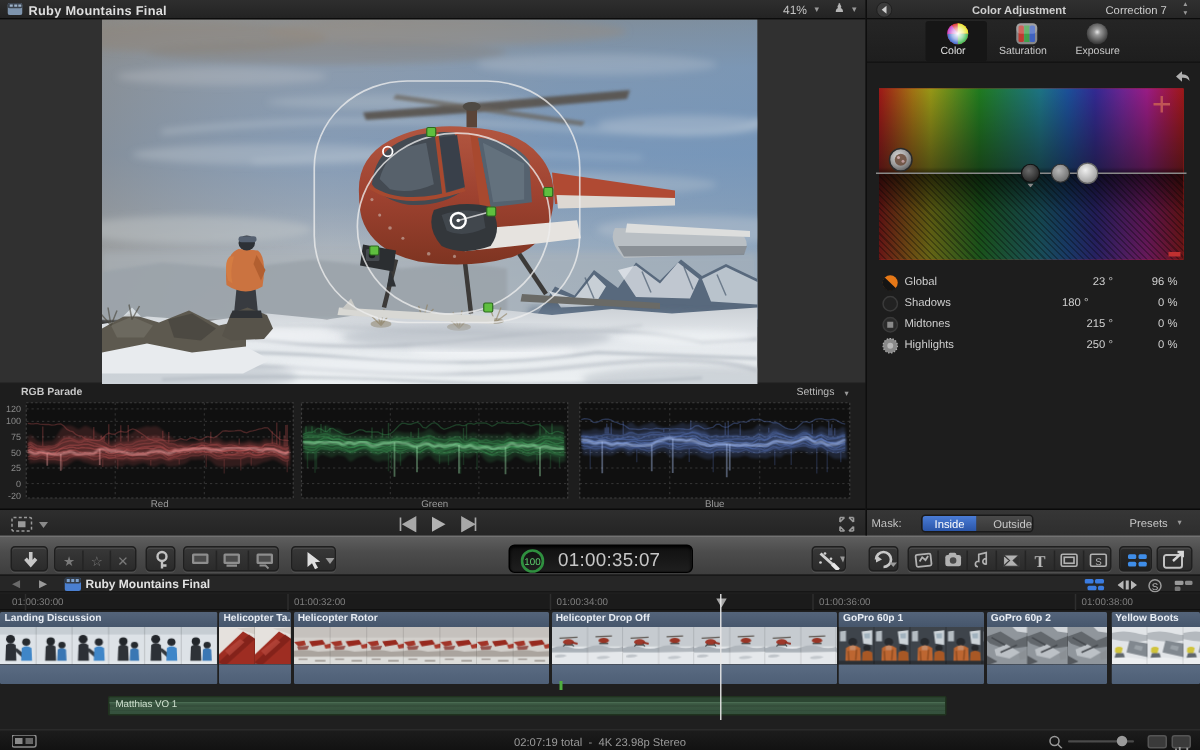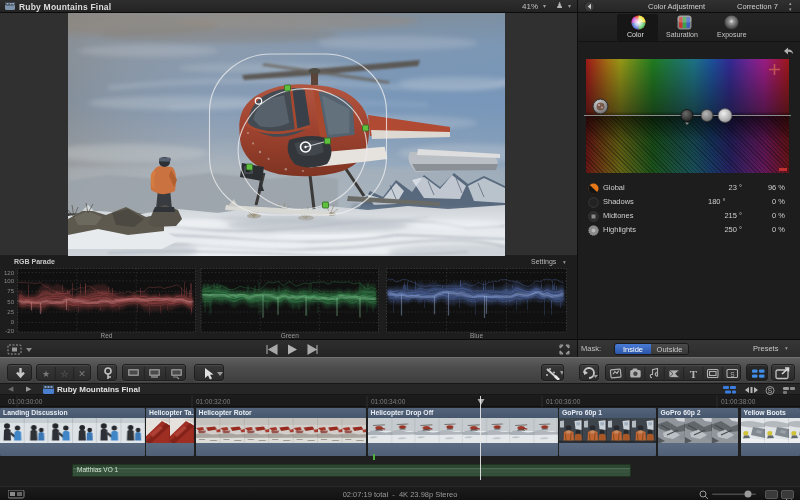--- a/index.html
+++ b/index.html
@@ -30,21 +30,21 @@
   <span class="abs" style="left:543px;top:2px;font-size:6px;color:#9a9a9a;">▾</span>
   <span class="abs" style="left:556px;top:1px;font-size:8px;color:#b5b5b5;">♟</span>
   <span class="abs" style="left:568px;top:2px;font-size:6px;color:#9a9a9a;">▾</span>
 </div>
 
 <div class="abs" style="left:578px;top:0;width:222px;height:12.5px;background:linear-gradient(#303030,#262626);border-bottom:1px solid #0c0c0c;">
   <svg class="abs" style="left:6px;top:1px" width="11" height="11">
       <circle cx="5.5" cy="5.5" r="5" fill="#3c3c3c" stroke="#1a1a1a" stroke-width="0.5"></circle>
       <path d="M7,2.8 L3.8,5.5 L7,8.2 Z" fill="#cfcfcf"></path>
     </svg>
-  <span class="abs" style="left:70px;top:2px;font-size:7.5px;color:#cfcfcf;">Color Adjustment</span>
+  <span class="abs" style="left:70px;top:2px;font-size:7.5px;color:#cfcfcf;font-weight:bold;">Color Adjustment</span>
   <span class="abs" style="left:159px;top:2px;font-size:7.5px;color:#cfcfcf;">Correction 7</span>
   <span class="abs" style="left:211px;top:0px;font-size:5px;color:#9a9a9a;line-height:6px;">▴<br>▾</span>
 </div>
 
 <div class="abs" style="left:0;top:13px;width:577px;height:242px;background:#303030;"></div>
 
 <svg class="abs" style="left:68px;top:12.5px" width="437" height="243" viewBox="0 0 437 243">
   <defs>
     <linearGradient id="sky" x1="0" y1="0" x2="0" y2="1">
       <stop offset="0" stop-color="#8b8a87"></stop>
@@ -486,21 +486,21 @@
     <span class="abs" style="left:25px;top:44px;">Highlights</span>
     <span class="abs" style="left:130px;top:44px;width:34px;text-align:right;">250 °</span>
     <span class="abs" style="left:175px;top:44px;width:32px;text-align:right;">0 %</span>
   </div>
 </div>
 
 <div class="abs" style="left:578px;top:339px;width:222px;height:26px;background:linear-gradient(#363636,#2a2a2a);border-top:1px solid #0a0a0a;">
   <span class="abs" style="left:3px;top:4px;font-size:7.5px;color:#c2c2c2;">Mask:</span>
   <div class="abs" style="left:36px;top:3px;width:75px;height:12px;border-radius:3px;overflow:hidden;border:1px solid #1a1a1a;display:flex;">
     <div style="width:37px;background:linear-gradient(#4a7cd6,#2a55a8);color:#fff;font-size:7.5px;text-align:center;line-height:11px;">Inside</div>
-    <div style="width:38px;background:linear-gradient(#4a4a4a,#383838);color:#c8c8c8;font-size:7.5px;text-align:center;line-height:11px;">Outside</div>
+    <div style="width:38px;background:linear-gradient(#4a4a4a,#383838);color:#c8c8c8;font-size:7.5px;text-align:right;line-height:11px;">Outside</div>
   </div>
   <span class="abs" style="left:175px;top:4px;font-size:7.5px;color:#c8c8c8;">Presets</span>
   <span class="abs" style="left:207px;top:5px;font-size:5.5px;color:#9a9a9a;">▾</span>
 </div>
 
 <div class="abs" style="left:0;top:357px;width:800px;height:27px;background:linear-gradient(#5e5e5e,#4c4c4c 40%,#3e3e3e);border-top:1px solid #727272;border-bottom:1px solid #181818;">
   <div class="abs tbbtn" style="left:7px;top:6px;width:25px;height:17px;">
     <svg width="25" height="17">
         <path d="M12.5,3 V10 M9,7.5 L12.5,11.5 L16,7.5" stroke="#c8c8c8" stroke-width="2.4" fill="none"></path>
       </svg>
@@ -534,20 +534,27 @@
           <rect x="27.5" y="5.5" width="8" height="4"></rect>
           <rect x="49.5" y="5.5" width="8" height="4"></rect>
         </g>
     </svg>
   </div>
   <div class="abs tbbtn" style="left:194px;top:6px;width:30px;height:17px;">
     <svg width="30" height="17">
         <path d="M10,3 L10,13 L13,10.5 L15,14.5 L17,13.5 L15,9.8 L18.5,9.5 Z" fill="#e0e0e0"></path>
         <path d="M22,7 l3,4 l3,-4" fill="#9a9a9a"></path>
       </svg>
+  </div>
+  <div class="abs" style="left:339px;top:5px;width:123px;height:19px;background:linear-gradient(#101010,#1e1e1e);border:1px solid #000;border-radius:4px;box-shadow:inset 0 1px 2px #000;">
+    <svg class="abs" style="left:7px;top:1.5px" width="16" height="16">
+      <circle cx="8" cy="8" r="7" fill="none" stroke="#2f8f3f" stroke-width="1.8"></circle>
+      <text x="8" y="10.5" font-size="6.5" fill="#5fcf6f" text-anchor="middle" font-family="Liberation Sans">100</text>
+    </svg>
+    <span class="abs" style="left:32px;top:2px;font-size:12.5px;font-family:'Liberation Sans',sans-serif;color:#c6c6c6;letter-spacing:0.2px;">01:00:35:07</span>
   </div>
   <div class="abs tbbtn" style="left:541px;top:6px;width:23px;height:17px;">
     <svg width="23" height="17">
         <path d="M5,4 L15,13" stroke="#d0d0d0" stroke-width="2"></path>
         <path d="M13,11 L17,15" stroke="#e8e8e8" stroke-width="2.6"></path>
         <g fill="#cfcfcf">
           <circle cx="5" cy="10" r="0.9"></circle>
           <circle cx="8" cy="4" r="0.9"></circle>
           <circle cx="12" cy="7.5" r="0.9"></circle>
         </g>

